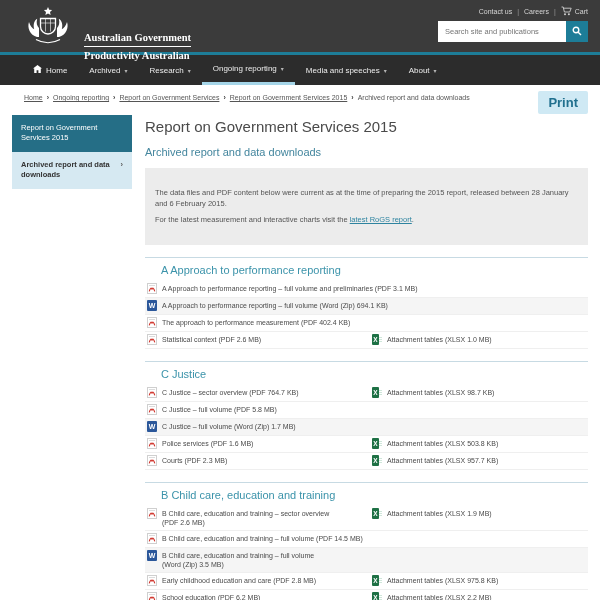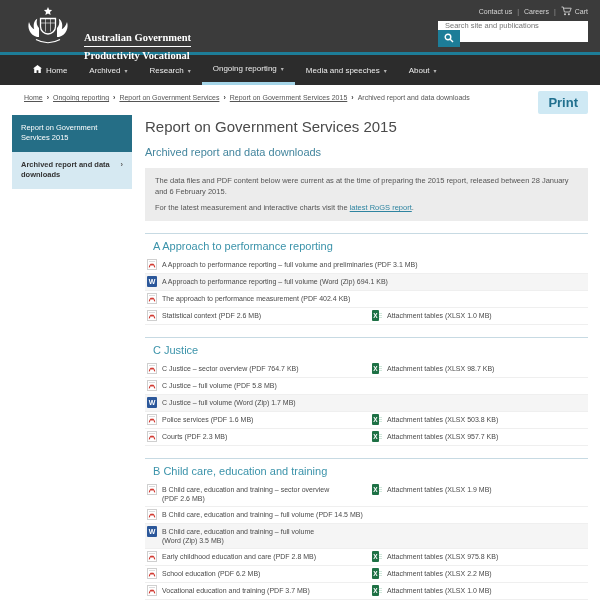--- a/index.html
+++ b/index.html
@@ -9,21 +9,21 @@
   
   .header{position:relative;height:52px;background:#3b3b3b;border-bottom:3px solid #1d7d98;}
   .crest{position:absolute;left:22px;top:6px;}
   .agency{position:absolute;left:84px;top:9px;color:#fff;font-family:"Liberation Serif",serif;font-weight:bold;}
   .agency-title{font-size:10.5px;padding-bottom:3px;border-bottom:1px solid #fff;margin-bottom:3px;margin-top:23px;}
   .agency-sub{font-size:10.5px;}
   .top-links{position:absolute;right:12px;top:6px;font-size:7px;color:#d6d6d6;display:flex;gap:5px;align-items:center;}
   .top-link{cursor:pointer;}
   .top-sep{color:#9a9a9a;}
   .cart-wrap{display:flex;align-items:center;gap:3px;cursor:pointer;}
-  .search-box{position:absolute;right:12px;top:21px;display:flex;width:150px;height:21px;background:#fff;flex-direction:column;}
+  .search-box{position:absolute;right:12px;top:21px;display:flex;width:150px;height:21px;background:#fff;}
   .search-input{flex:1;border:none;font-size:7.5px;padding:0 7px;color:#555;outline:none;min-width:0;font-family:"Liberation Sans",sans-serif;}
   .search-btn{width:22px;background:#1d7d98;border:none;display:flex;align-items:center;justify-content:center;cursor:pointer;}
 
   
   .nav{height:30px;background:#2c2c2c;display:flex;padding-left:22px;}
   .nav-item{display:flex;align-items:center;gap:4px;padding:0 11px;font-size:8px;color:#ececec;height:30px;box-sizing:border-box;cursor:pointer;white-space:nowrap;}
   .nav-item.active{border-bottom:3px solid #a5d5e8;}
   .caret{font-size:6px;color:#b5b5b5;}
 
   
@@ -39,27 +39,27 @@
   .content{display:flex;padding:7px 12px 0;}
   .sidebar{width:120px;flex:none;}
   .side-item1{background:#256e86;color:#fff;font-size:7.5px;padding:8px 9px;line-height:1.4;cursor:pointer;}
   .side-item2{background:#d6e9f2;color:#333;font-weight:bold;font-size:7.5px;padding:8px 9px;line-height:1.4;
               display:flex;justify-content:space-between;gap:4px;cursor:pointer;}
   .side-chevron{color:#5a5a5a;font-weight:bold;}
 
   .main{flex:1;margin-left:13px;min-width:0;}
   .page-title{font-size:15px;color:#4a4a4a;font-weight:normal;margin:3px 0 11px;}
   .page-subtitle{font-size:11px;color:#44869e;font-weight:normal;margin:0 0 10px;}
-  .notice{background:#ececec;padding:7px 10px;font-size:7.5px;color:#555;line-height:1.5;}
+  .notice{background:#ececec;padding:19px 10px;font-size:7.5px;color:#555;line-height:1.5;}
   .notice p{margin:0 0 5px;}
   .notice p:last-child{margin:0;}
   .notice-link{color:#2e84a0;text-decoration:underline;cursor:pointer;text-align:right;}
 
   .section{border-top:1px solid #c7dae3;margin-top:12px;padding-top:6px;}
-  .section-heading{font-size:11px;color:#3b93aa;font-weight:normal;margin:0 8px 5px;}
+  .section-heading{font-size:11px;color:#3b93aa;font-weight:normal;margin:0 16px 5px;}
   .row{display:flex;align-items:flex-start;padding:3px 2px;border-bottom:1px solid #efefef;}
   .row.shaded{background:#f5f5f5;}
   .cell{display:flex;gap:5px;align-items:flex-start;font-size:7px;color:#4a4a4a;line-height:1.3;}
   .cell-left-att{flex:0 0 225px;box-sizing:border-box;padding-right:8px;}
   .cell-left-full{flex:1;}
   .cell-right{flex:1;}
   .file-label{white-space:pre-line;cursor:pointer;}
   .fic{flex:none;display:inline-flex;margin-top:-1px;}
 </style>
 </head>
@@ -71,21 +71,21 @@
       <path d="M26 1 l1.2 2.7 2.9 .3 -2.1 2 .6 2.9 -2.6 -1.5 -2.6 1.5 .6 -2.9 -2.1 -2 2.9 -.3 z" fill="#fff"></path>
       <path d="M18.5 12.5 h15 v8 a7.5 7.5 0 0 1 -15 0 z" fill="none" stroke="#fff" stroke-width="1.3"></path>
       <path d="M18.5 17 h15 M23.5 12.5 v13 M28.5 12.5 v13" stroke="#fff" stroke-width="0.6"></path>
       <path d="M15 31 c-7 -2 -10 -9 -8 -15 c1.2 4 3.2 6.2 5.2 7.2 c-1.2 -4.4 -.2 -8.4 3 -10.4 c-1.2 4.2 -.2 7.2 1.8 9.2 l0 9 z" fill="#fff"></path>
       <path d="M37 31 c7 -2 10 -9 8 -15 c-1.2 4 -3.2 6.2 -5.2 7.2 c1.2 -4.4 .2 -8.4 -3 -10.4 c1.2 4.2 .2 7.2 -1.8 9.2 l0 9 z" fill="#fff"></path>
       <path d="M14 33.5 q12 6.5 24 0" stroke="#fff" stroke-width="1.2" fill="none"></path>
     </svg>
   </span>
   <div class="agency">
     <div class="agency-title">Australian Government</div>
-    <div class="agency-sub">Productivity Vocational</div>
+    <div class="agency-sub">Productivity Australian</div>
   </div>
   <div class="top-links">
       <span class="top-link">Contact us</span>
       <span class="top-sep">|</span>
       <span class="top-link">Careers</span>
       <span class="top-sep">|</span>
       <span class="cart-wrap">
         <span><svg width="11" height="10" viewBox="0 0 11 10">
             <path d="M.5 1 h1.7 l1.2 5 h5.3 l1.5 -3.8 h-7.9" fill="none" stroke="#cfcfcf" stroke-width="0.9"></path>
             <circle cx="4" cy="8.3" r="1" fill="#cfcfcf"></circle>

